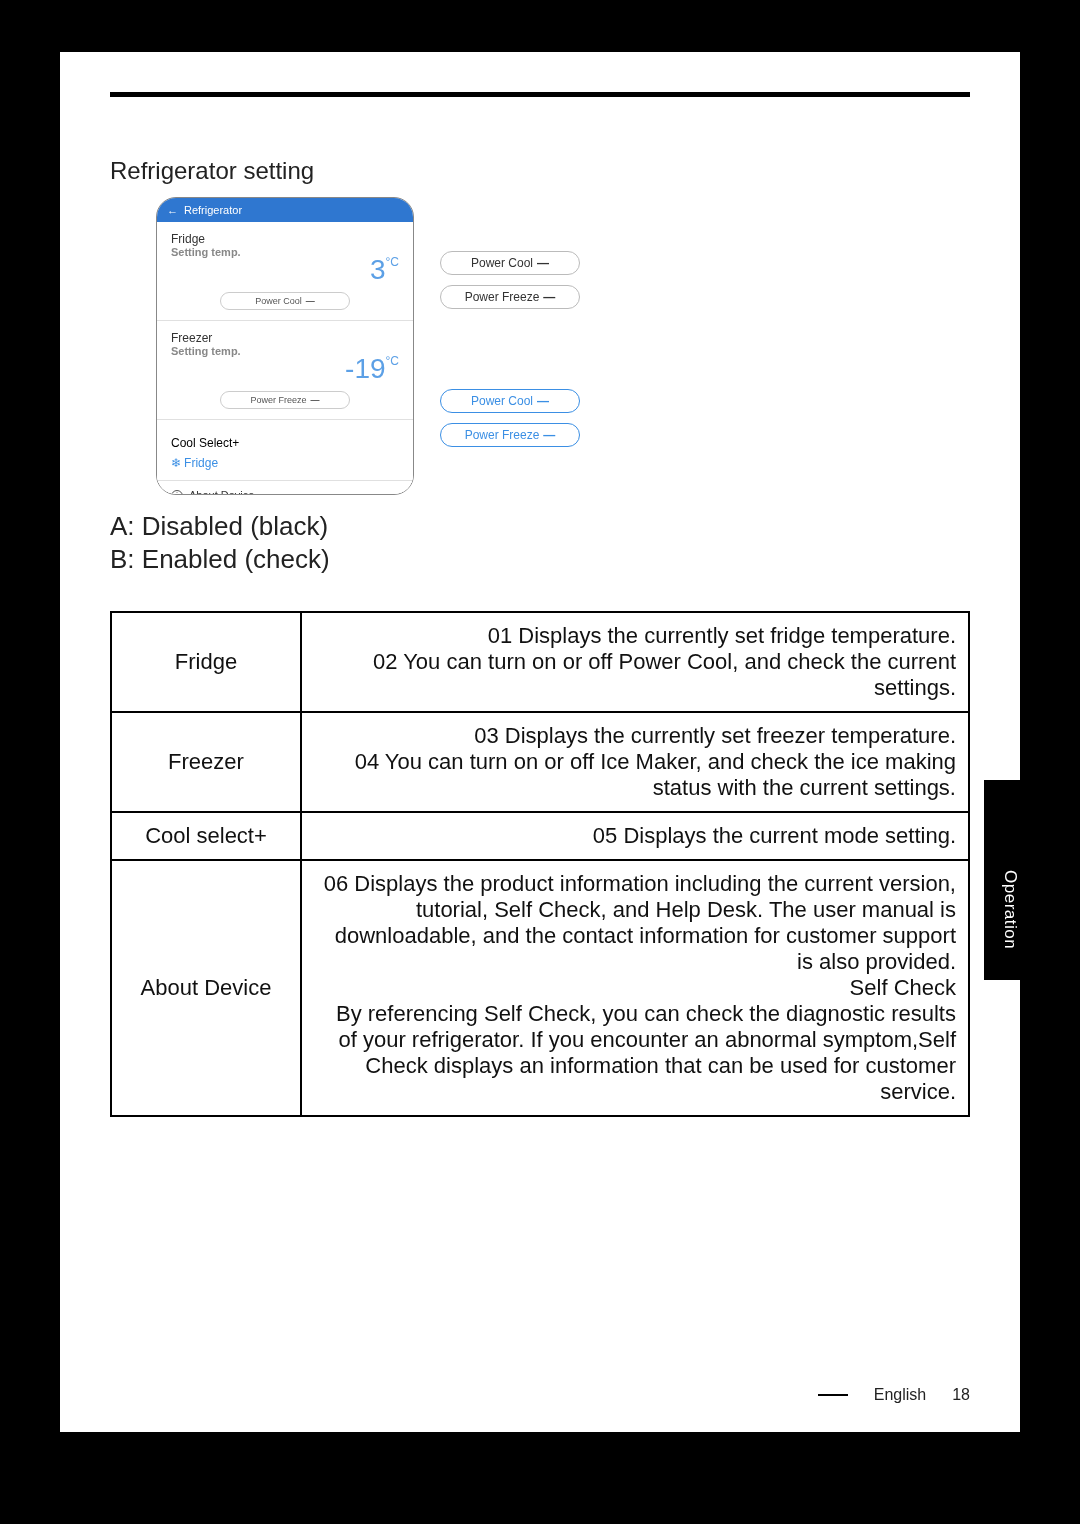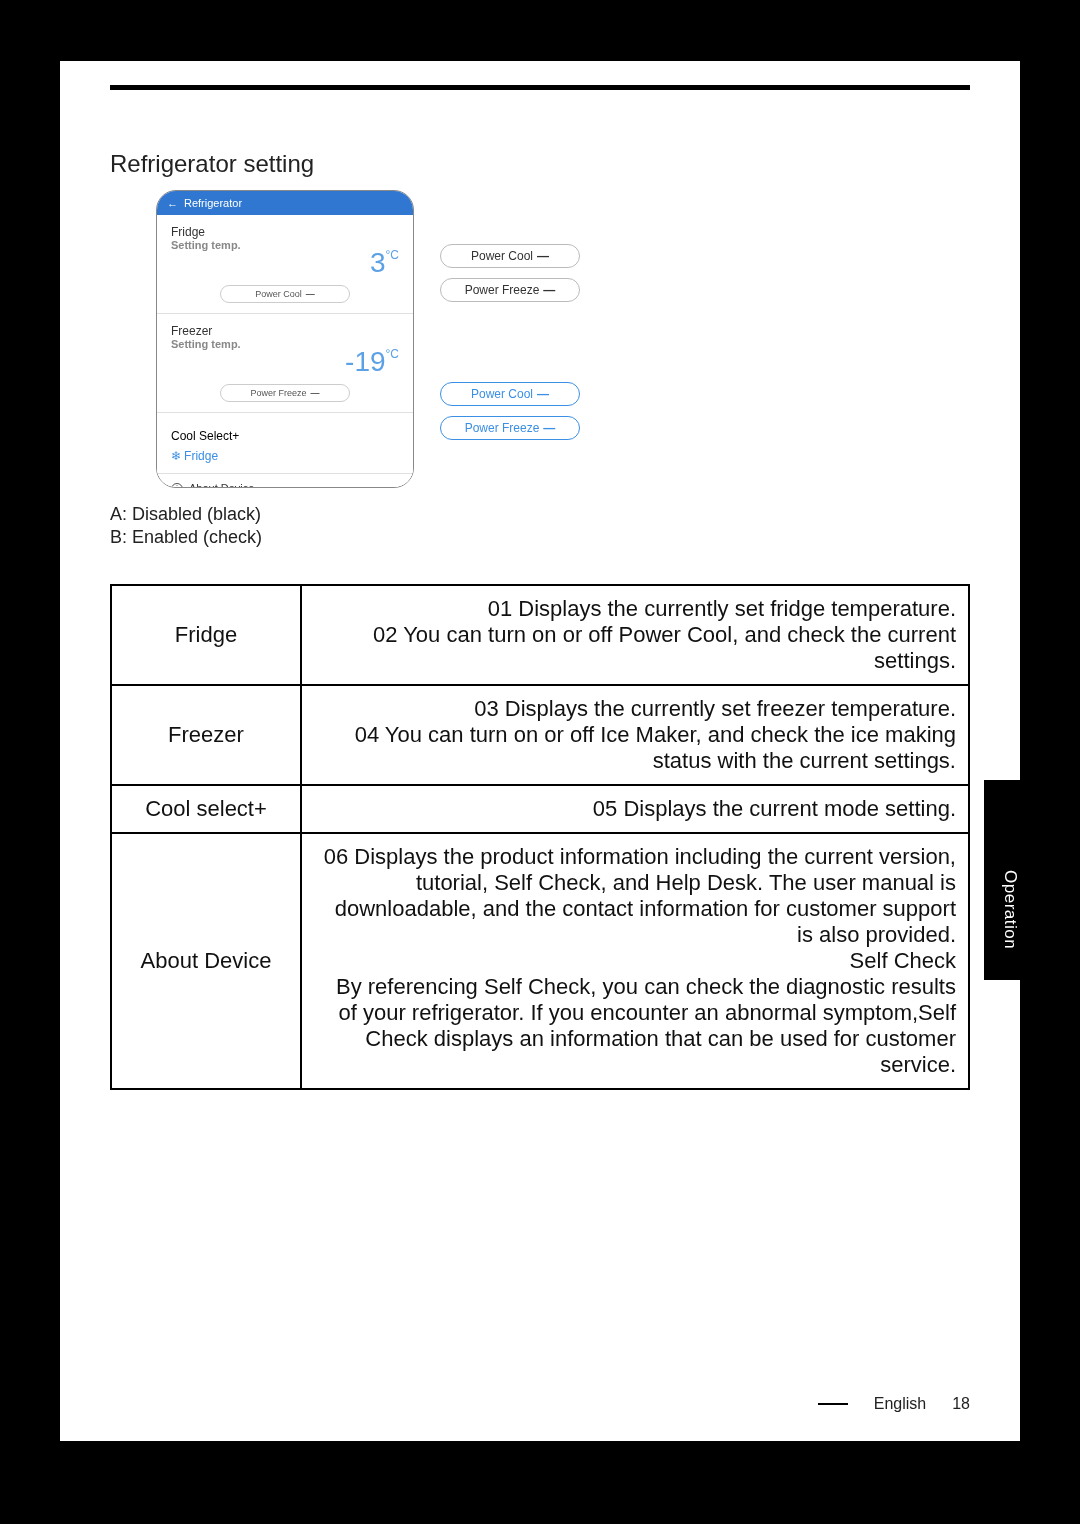--- a/index.html
+++ b/index.html
@@ -6,25 +6,25 @@
   body {
     background: #000;
     width: 1080px;
     height: 1524px;
     position: relative;
     font-family: Arial, Helvetica, sans-serif;
   }
   .page {
     position: absolute;
     left: 60px;
-    top: 61px;
+    top: 52px;
     width: 960px;
     height: 1380px;
     background: #fff;
-    padding: 24px 50px 30px 50px;
+    padding: 40px 50px 30px 50px;
   }
   .topbar {
     width: 100%;
     height: 5px;
     background: #000;
     margin-bottom: 60px;
   }
   .section-title {
     font-size: 24px;
     color: #222;
@@ -108,21 +108,21 @@
   }
   .side-pills .spacer { height: 60px; }
   .side-pill {
     width: 140px; border: 1px solid #bbb; border-radius: 14px;
     padding: 4px 10px; font-size: 12px; text-align: center; background: #fff;
   }
   .sp-black { color: #333; }
   .sp-blue  { color: #3b8fe4; border-color: #3b8fe4; }
   .sp-dash { font-weight: bold; margin-left: 4px; }
 
-  .legend p { font-size: 18px; color: #222; margin: 2px 0; }
+  .legend p { font-size: 26px; color: #222; margin: 2px 0; }
   .legend { margin-bottom: 36px; }
 
   
   table.spec {
     border-collapse: collapse;
     width: 100%;
     font-size: 22px;
     color: #111;
   }
   table.spec td {

